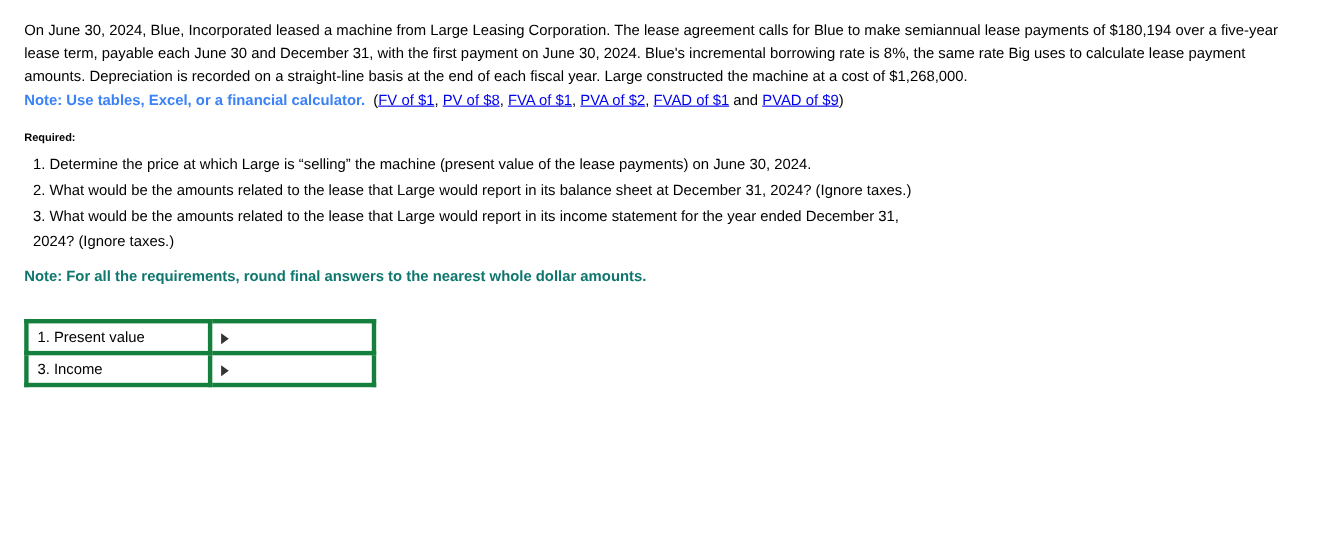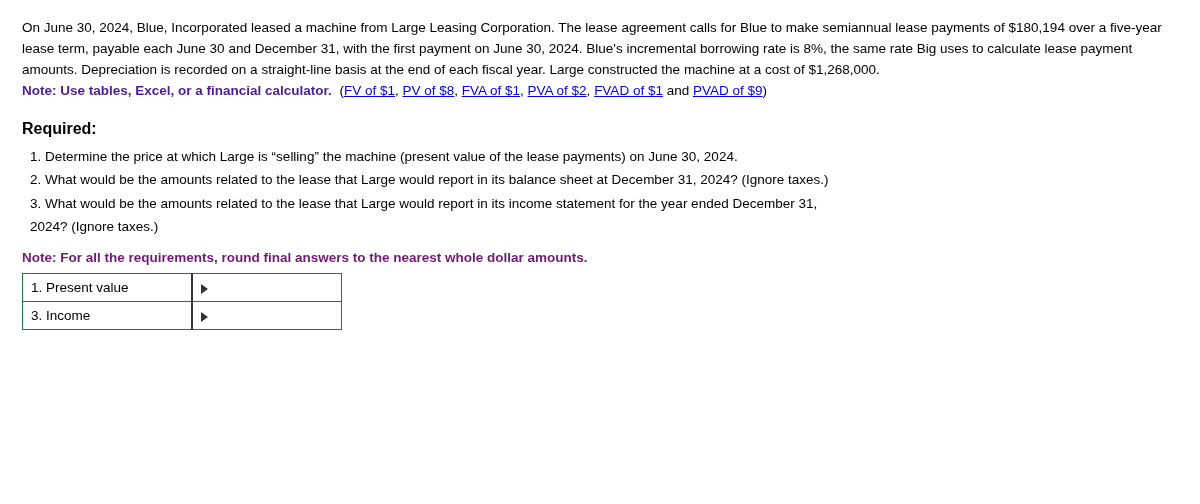--- a/index.html
+++ b/index.html
@@ -17,63 +17,63 @@
       min-height: 504px;
       padding: 18px 22px 18px 22px;
     }
 
     .intro-text {
       line-height: 1.55;
       margin-bottom: 18px;
     }
 
     .note-red {
-      color: #4c1d95;
+      color: #3b82f6;
       font-weight: bold;
       display: inline;
     }
 
     .required-section {
       margin-top: 14px;
       margin-bottom: 6px;
     }
 
     .required-label {
       font-weight: bold;
-      font-size: 16px;
+      font-size: 10px;
       margin-bottom: 8px;
     }
 
     .questions {
       line-height: 1.6;
       padding-left: 8px;
     }
 
     .question-item {
       margin-bottom: 2px;
     }
 
     .question-indent {
     }
 
     .note-bottom {
-      color: #701a75;
+      color: #0f766e;
       font-weight: bold;
       margin-top: 12px;
-      margin-bottom: 8px;
+      margin-bottom: 32px;
     }
 
     .answer-table {
       border-collapse: collapse;
       width: 320px;
       margin-top: 6px;
     }
 
     .answer-table td {
-      border: 1px solid #15803d;
+      border: 4px solid #15803d;
       padding: 5px 8px;
       height: 28px;
       font-size: 13.5px;
     }
 
     .answer-table td.label-cell {
       width: 170px;
       background: #ffffff;
     }
 

